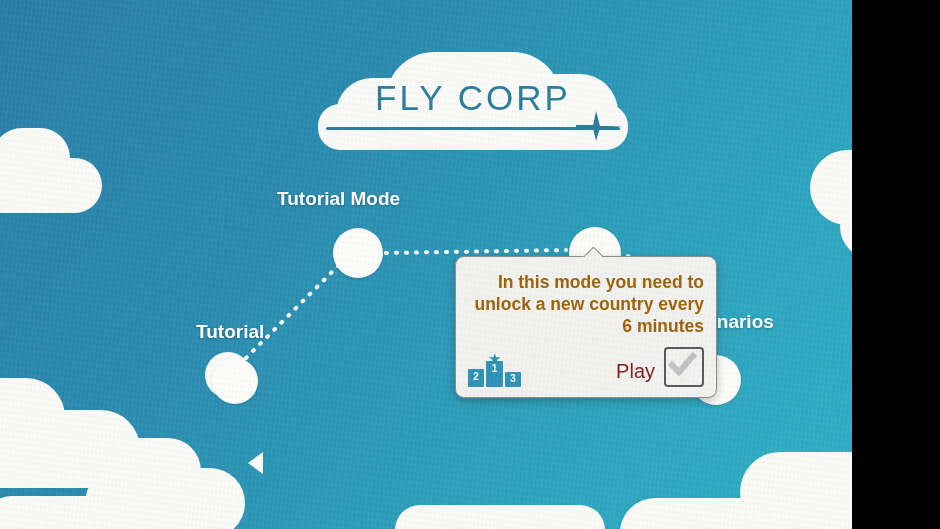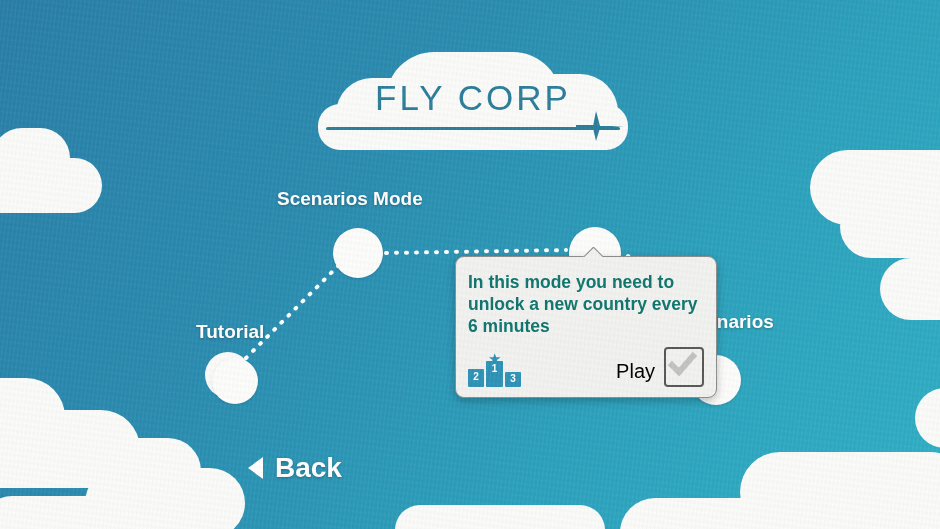--- a/index.html
+++ b/index.html
@@ -2,21 +2,21 @@
 <html><head>
 <meta charset="utf-8">
 <style>
   html, body {
     margin: 0;
     padding: 0;
     background: #000;
   }
   #stage {
     position: relative;
-    width: 940px;
+    width: 852px;
     height: 529px;
     overflow: hidden;
     font-family: "Liberation Sans", sans-serif;
     background: linear-gradient(128deg, #2a7fa8 0%, #2b8cb0 35%, #2da2bd 68%, #31b0c6 100%);
   }
   
   #stage::after {
     content: "";
     position: absolute;
     inset: 0;
@@ -144,22 +144,22 @@
     top: 3px;
     width: 15px;
     height: 15px;
     background: #f2f2f0;
     border: 1px solid #8d8d8a;
     transform: rotate(45deg);
   }
   #tooltip-text {
     font-size: 17.5px;
     font-weight: bold;
-    color: #0f766e;
-    text-align: left;
+    color: #a16207;
+    text-align: right;
     line-height: 1.26;
     margin: 2px 0 0 0;
   }
   #tooltip-bottom {
     display: flex;
     align-items: flex-end;
     justify-content: space-between;
     margin-top: 10px;
   }
   #podium { position: relative; width: 54px; height: 36px; }
@@ -179,21 +179,21 @@
   #podium .b3 { left: 37px; width: 16px; height: 13px; padding-top: 2px; }
   #podium .star {
     position: absolute;
     left: 20px;
     top: 0px;
     color: #2f93b7;
     font-size: 15px;
     line-height: 1;
   }
   #play-wrap { display: flex; align-items: center; gap: 9px; cursor: pointer; }
-  #play-label { font-size: 20px; color: #000000; margin-top: 8px; }
+  #play-label { font-size: 20px; color: #7f1d1d; margin-top: 8px; }
   #play-box {
     width: 36px;
     height: 36px;
     border: 2px solid #585858;
     border-radius: 4px;
     background: #f2f2f0;
     position: relative;
     cursor: pointer;
   }
 
@@ -291,21 +291,21 @@
     <line x1="246" y1="358" x2="340" y2="264" stroke="#ffffff" stroke-width="4" stroke-linecap="round" stroke-dasharray="1 9"></line>
     <line x1="386" y1="253" x2="566" y2="250" stroke="#ffffff" stroke-width="4" stroke-linecap="round" stroke-dasharray="1 9"></line>
     <line x1="628" y1="256" x2="712" y2="370" stroke="#ffffff" stroke-width="4" stroke-linecap="round" stroke-dasharray="1 9"></line>
   </svg>
 
   <div id="nodes">
 
     <div class="node-label" style="left:196px; top:321px;text-align:right;">Tutorial</div>
     <div class="node" style="left:212px; top:358px; width:46px; height:46px;"></div>
 
-    <div class="node-label" style="left:277px; top:188px;">Scenarios Mode</div>
+    <div class="node-label" style="left:277px; top:188px;">Tutorial Mode</div>
     <div class="node" style="left:333px; top:228px; width:50px; height:50px;"></div>
 
     <div class="node" style="left:569px; top:227px; width:52px; height:52px;"></div>
 
     <div class="node-label" style="left:683px; top:311px;">Scenarios</div>
     <div class="node" style="left:691px; top:355px; width:50px; height:50px;"></div>
   </div>
 
   <div id="tooltip">
     <div id="tooltip-arrow"></div>
@@ -327,16 +327,15 @@
           <svg width="32" height="32" viewBox="0 0 32 32">
             <path d="M6 16 L13 23 L27 7" stroke="#c3c3c3" stroke-width="6" fill="none" stroke-linecap="square" stroke-linejoin="miter"></path>
           </svg>
         </div>
       </div>
     </div>
   </div>
 
   <div id="back">
     <div id="back-arrow"></div>
-    <span id="back-label">Back</span>
   </div>
 
 </div>
 
 </body></html>

